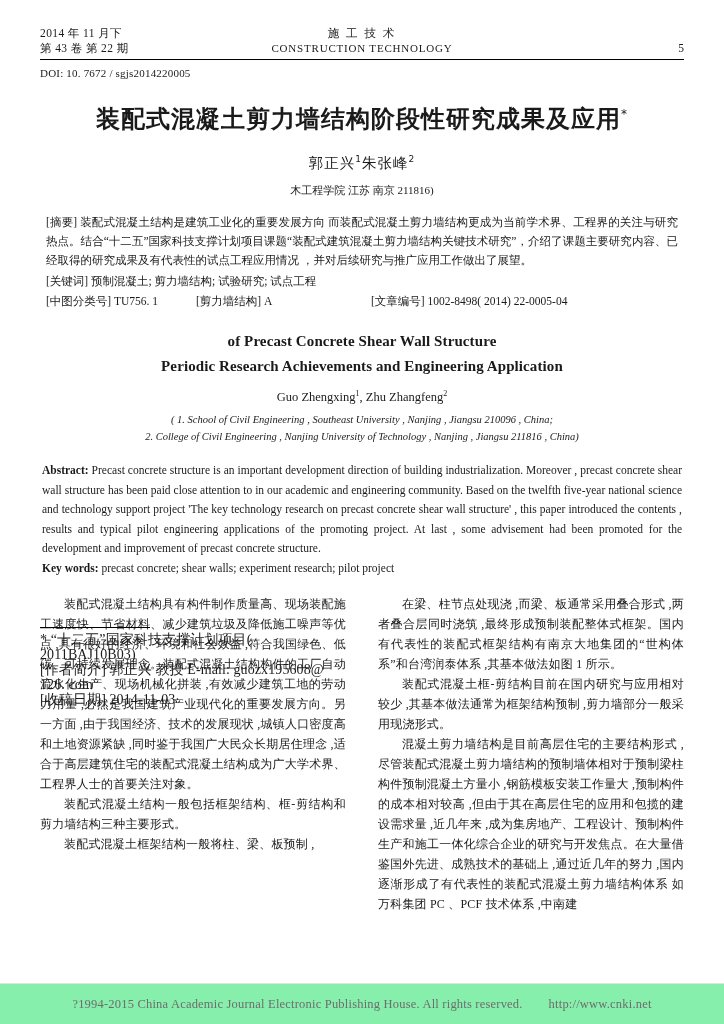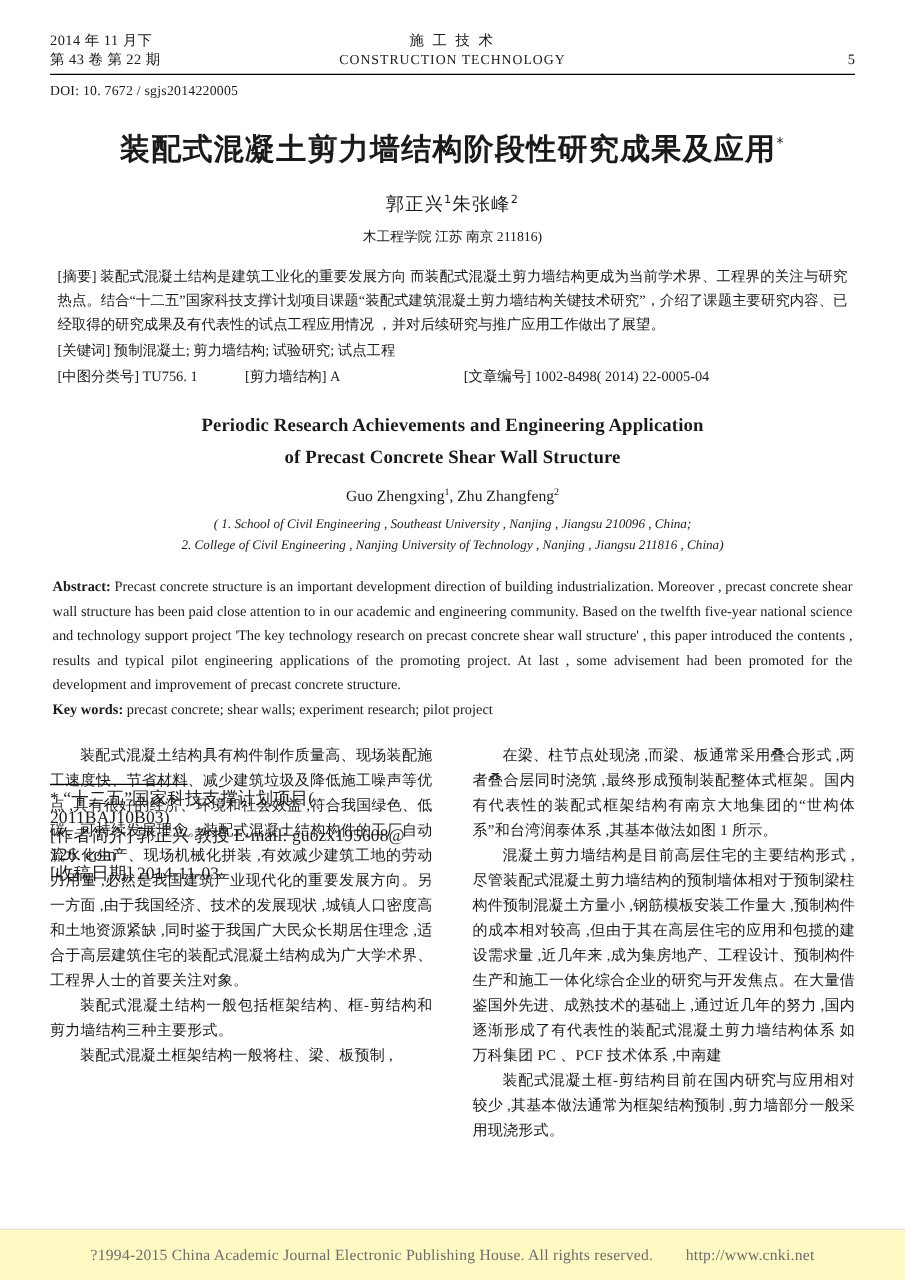--- a/index.html
+++ b/index.html
@@ -188,21 +188,21 @@
   }
   .footnote div { letter-spacing: .1px; }
 
   
   .copyright {
     position: absolute;
     left: 0;
     bottom: 0;
     width: 724px;
     height: 40px;
-    background: #fef9c3;
+    background: #86efac;
     color: #6d6d6d;
     font-size: 12.5px;
     display: flex;
     align-items: center;
     justify-content: center;
     letter-spacing: .2px;
     border-top: 1px solid #e2e2e2;
     text-align: center;
   }
   .copyright .url { margin-left: 26px; }
@@ -245,22 +245,22 @@
     <p class="kw">[关键词] 预制混凝土; 剪力墙结构; 试验研究; 试点工程</p>
   </div>
 
   <div class="clsrow">
     <span>[中图分类号] TU756. 1</span>
     <span>[剪力墙结构] A</span>
     <span>[文章编号] 1002-8498( 2014) 22-0005-04</span>
   </div>
 
   <h2 class="en-title">
+    <div>of Precast Concrete Shear Wall Structure</div>
     <div>Periodic Research Achievements and Engineering Application</div>
-    <div>of Precast Concrete Shear Wall Structure</div>
   </h2>
 
   <div class="en-authors">
     <span>Guo Zhengxing</span><sup>1</sup><span>, Zhu Zhangfeng</span><sup>2</sup>
   </div>
 
   <div class="en-affil">
     <div>
       (&nbsp;<span>1.</span>&nbsp;<span>School of Civil Engineering , Southeast University , Nanjing , Jiangsu  210096 , China;</span>
     </div>
@@ -275,22 +275,22 @@
   </div>
 
   <div class="columns">
     <div class="col left">
       <p>装配式混凝土结构具有构件制作质量高、现场装配施工速度快、节省材料、减少建筑垃圾及降低施工噪声等优点 ,具有很好的经济、环境和社会效益 ,符合我国绿色、低碳、可持续发展理念。装配式混凝土结构构件的工厂自动流水化生产、现场机械化拼装 ,有效减少建筑工地的劳动力用量 ,必然是我国建筑产业现代化的重要发展方向。另一方面 ,由于我国经济、技术的发展现状 ,城镇人口密度高和土地资源紧缺 ,同时鉴于我国广大民众长期居住理念 ,适合于高层建筑住宅的装配式混凝土结构成为广大学术界、工程界人士的首要关注对象。</p>
       <p>装配式混凝土结构一般包括框架结构、框-剪结构和剪力墙结构三种主要形式。</p>
       <p>装配式混凝土框架结构一般将柱、梁、板预制 ,</p>
     </div>
     <div class="col right">
       <p>在梁、柱节点处现浇 ,而梁、板通常采用叠合形式 ,两者叠合层同时浇筑 ,最终形成预制装配整体式框架。国内有代表性的装配式框架结构有南京大地集团的“世构体系”和台湾润泰体系 ,其基本做法如图 1 所示。</p>
+      <p>装配式混凝土框-剪结构目前在国内研究与应用相对较少 ,其基本做法通常为框架结构预制 ,剪力墙部分一般采用现浇形式。</p>
       <p>混凝土剪力墙结构是目前高层住宅的主要结构形式 ,尽管装配式混凝土剪力墙结构的预制墙体相对于预制梁柱构件预制混凝土方量小 ,钢筋模板安装工作量大 ,预制构件的成本相对较高 ,但由于其在高层住宅的应用和包揽的建设需求量 ,近几年来 ,成为集房地产、工程设计、预制构件生产和施工一体化综合企业的研究与开发焦点。在大量借鉴国外先进、成熟技术的基础上 ,通过近几年的努力 ,国内逐渐形成了有代表性的装配式混凝土剪力墙结构体系 如万科集团 PC 、PCF 技术体系 ,中南建</p>
-      <p>装配式混凝土框-剪结构目前在国内研究与应用相对较少 ,其基本做法通常为框架结构预制 ,剪力墙部分一般采用现浇形式。</p>
     </div>
   </div>
 
   <div class="footnote">
     <div class="fn-rule"></div>
     <div>*  “十二五”国家科技支撑计划项目( 2011BAJ10B03)</div>
     <div>[作者简介] 郭正兴 教授 E-mail: guozx195608@ 126. com</div>
     <div>[收稿日期] 2014-11-03</div>
   </div>
 

